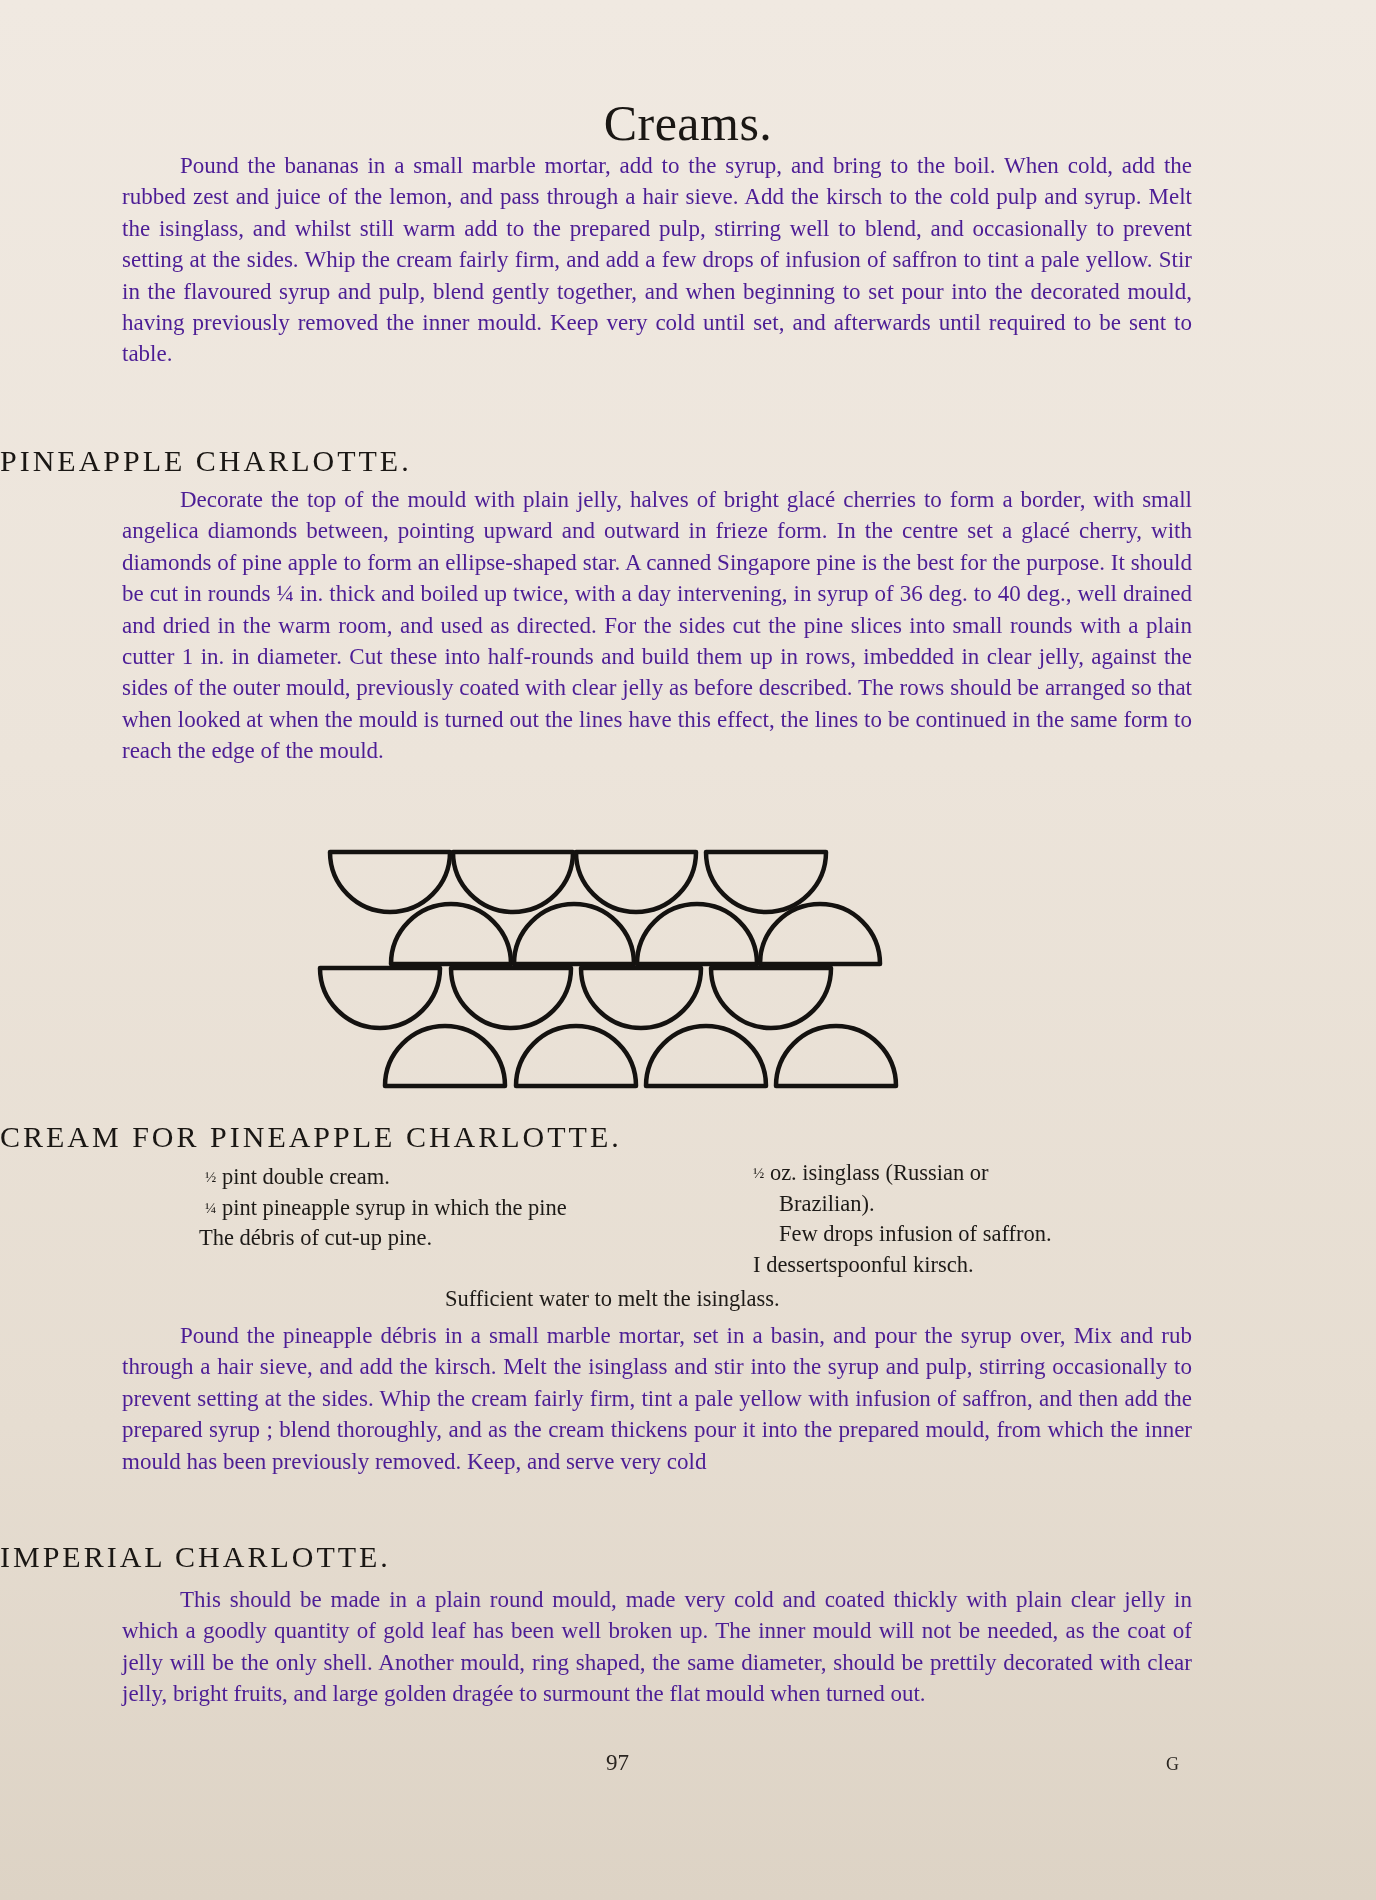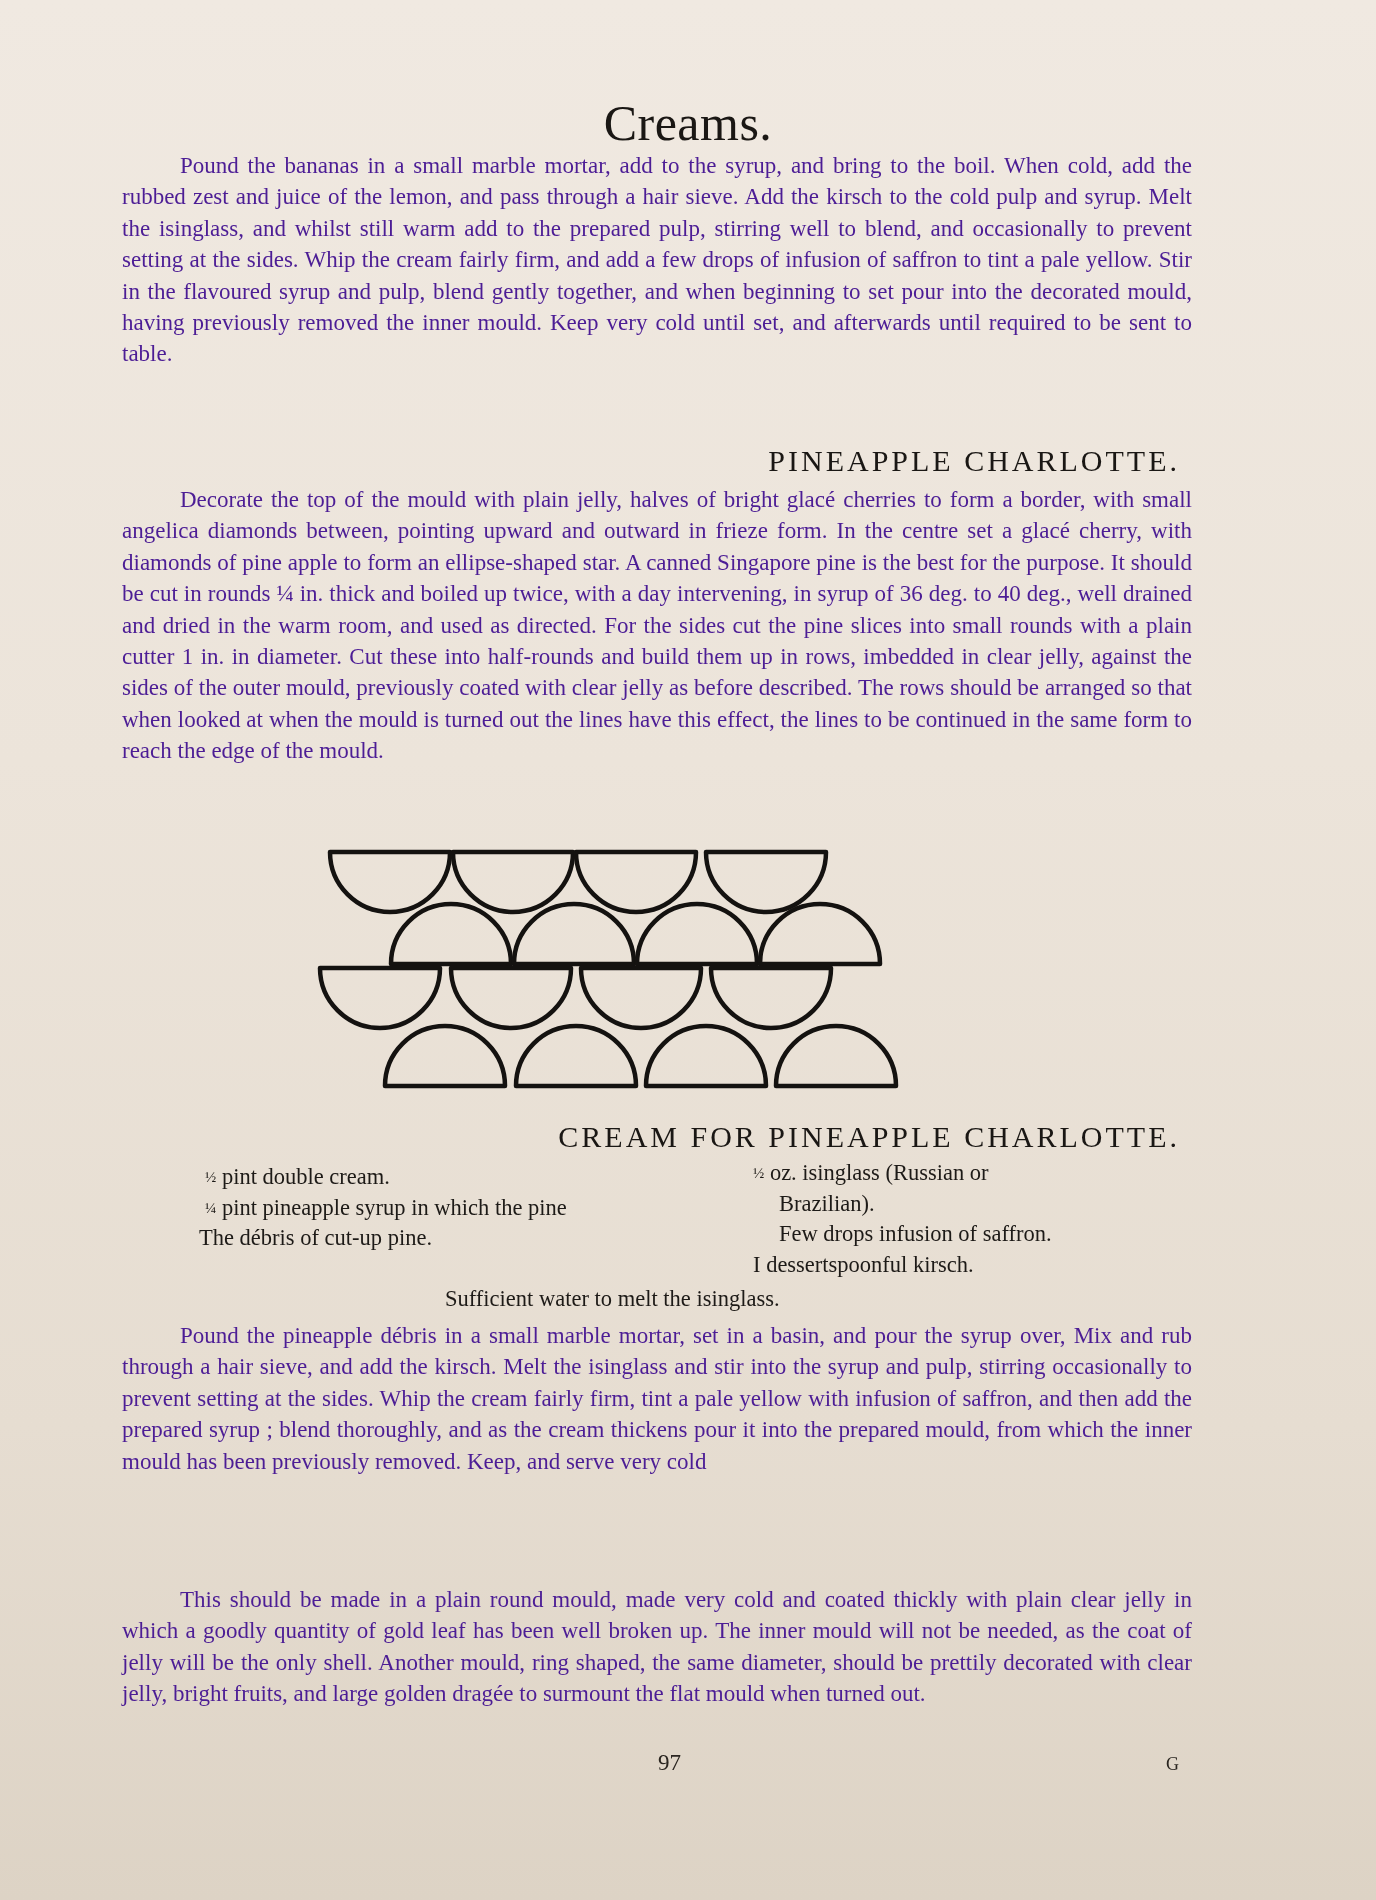--- a/index.html
+++ b/index.html
@@ -15,21 +15,21 @@
     position:absolute; top:82px; left:0; width:1376px; text-align:center;
     font-size:50px; font-weight:normal; letter-spacing:0.5px; color:#1a1714;
   }
   .para {
     position:absolute; left:122px; width:1070px;
     font-size:23px; line-height:31.4px; text-align:justify;
     color:#4c1d95;
   }
   .para p { margin:0; text-indent:58px; }
   .section-title {
-    position:absolute; left:0; width:1180px; text-align:right;
+    position:absolute; left:0; width:1180px; text-align:left;
     font-size:30px; letter-spacing:3px; color:#1a1714;
   }
   .diagram { position:absolute; left:300px; top:836px; }
   .ingredients { position:absolute; left:205px; top:1150px; width:980px; font-size:22.5px; line-height:30.5px; }
   .ing-col { position:absolute; top:0; }
   .ing-line { white-space:nowrap;font-family:Liberation Serif, serif; }
   .ing-indent { padding-left:26px; }
   .ing-center { position:absolute; top:122px; left:240px; white-space:nowrap; }
   .frac { font-size:15px; vertical-align:2px; }
   .folio { position:absolute; top:1738px; font-size:23px; color:#2a2520; }
@@ -90,21 +90,22 @@
       <div class="ing-line ing-indent"><span>Few drops infusion of saffron.</span></div>
       <div class="ing-line"><span>I</span> <span>dessertspoonful kirsch.</span></div>
     </div>
     <div class="ing-center">Sufficient water to melt the isinglass.</div>
   </div>
 
   <div class="para" style="top:1308px;">
     <p>Pound the pineapple débris in a small marble mortar, set in a basin, and pour the syrup over, Mix and rub through a hair sieve, and add the kirsch. Melt the isinglass and stir into the syrup and pulp, stirring occasionally to prevent setting at the sides. Whip the cream fairly firm, tint a pale yellow with infusion of saffron, and then add the prepared syrup ; blend thoroughly, and as the cream thickens pour it into the prepared mould, from which the inner mould has been previously removed. Keep, and serve very cold</p>
   </div>
 
+  <div class="section-title" style="top:1528px;">IMPERIAL CHARLOTTE.</div>
 
   <div class="para" style="top:1572px;">
     <p>This should be made in a plain round mould, made very cold and coated thickly with plain clear jelly in which a goodly quantity of gold leaf has been well broken up. The inner mould will not be needed, as the coat of jelly will be the only shell. Another mould, ring shaped, the same diameter, should be prettily decorated with clear jelly, bright fruits, and large golden dragée to surmount the flat mould when turned out.</p>
   </div>
 
-  <div class="folio" style="left:658px;">97</div>
+  <div class="folio" style="left:606px;">97</div>
   <div class="folio" style="left:1166px; font-size:18px; top:1742px;">G</div>
 
 </div>
 
 </body></html>

